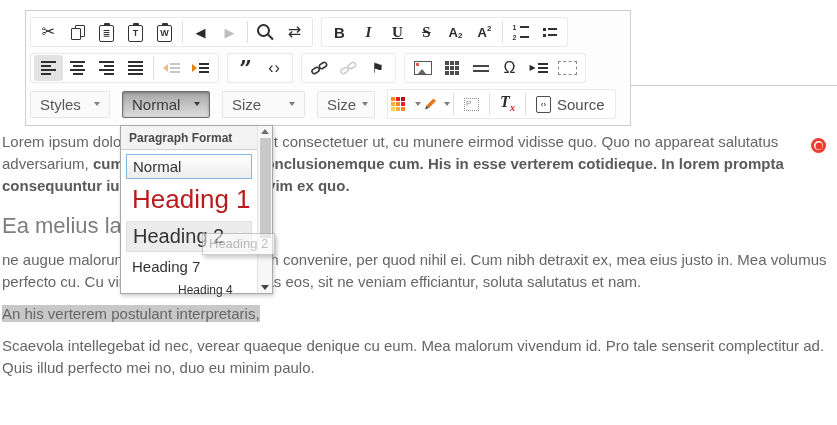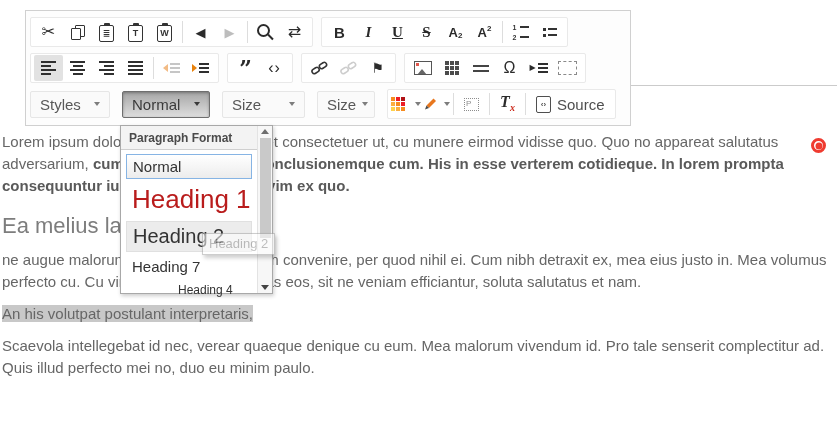--- a/index.html
+++ b/index.html
@@ -153,21 +153,21 @@
 <body>
 
 <div class="edge-line"></div>
 
 <div class="record"></div>
 
 <div class="document">
   <p><span>Lorem ipsum dolor sit amet, duo ut liberet consectetuer ut, cu munere eirmod vidisse quo. Quo no appareat salutatus adversarium, </span><span class="b">cum te probo gloriatur conclusionemque cum. His in esse verterem cotidieque. In lorem prompta consequuntur ius, ex errem evertitur vim ex quo.</span></p>
   <h2>Ea melius laboramus sed.</h2>
   <p>ne augue malorum mei, virtute scriptorem convenire, per quod nihil ei. Cum nibh detraxit ex, mea eius justo in. Mea volumus perfecto cu. Cu vim dico labore sententias eos, sit ne veniam efficiantur, soluta salutatus et nam.</p>
-  <p><span class="sel">An his volutpat postulant interpretaris,</span></p>
+  <p><span class="sel">An his verterem postulant interpretaris,</span></p>
   <p>Scaevola intellegebat id nec, verear quaeque denique cu eum. Mea malorum vivendum id. Pro tale senserit complectitur ad. Quis illud perfecto mei no, duo eu minim paulo.</p>
 </div>
 
 <div class="toolbar">
 
   <div class="tb-row">
     <div class="tb-group">
       <span class="tb-btn">
           <span class="g16">✂</span>
         </span>

